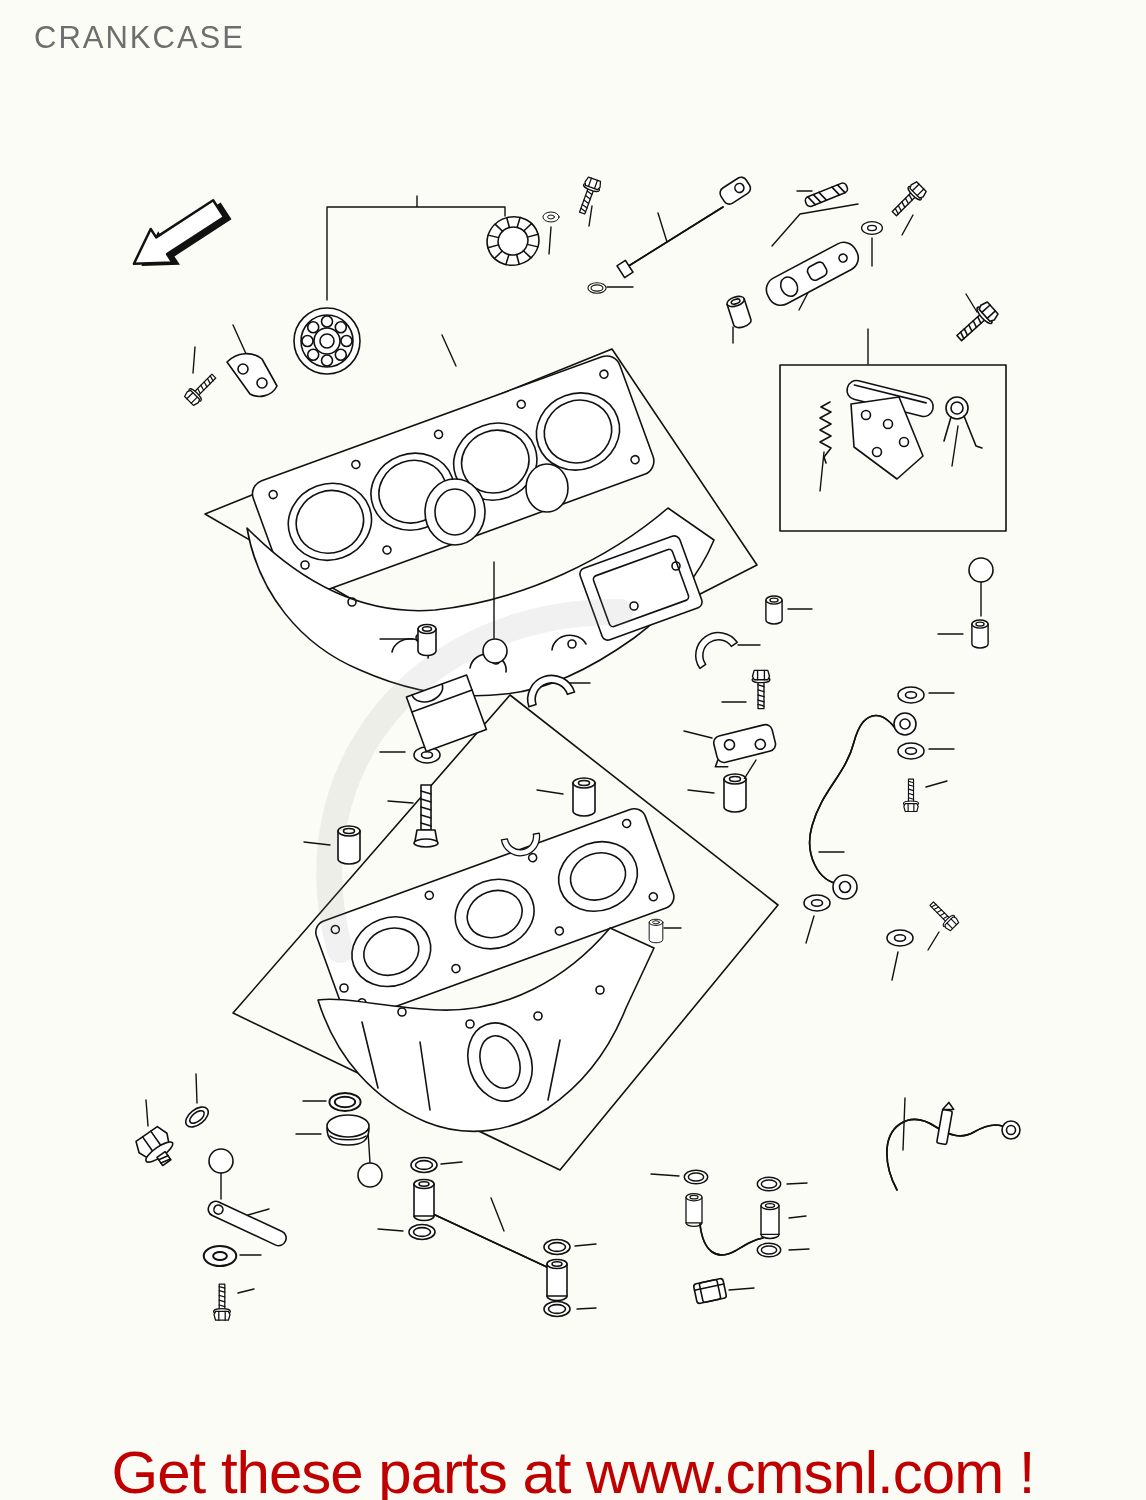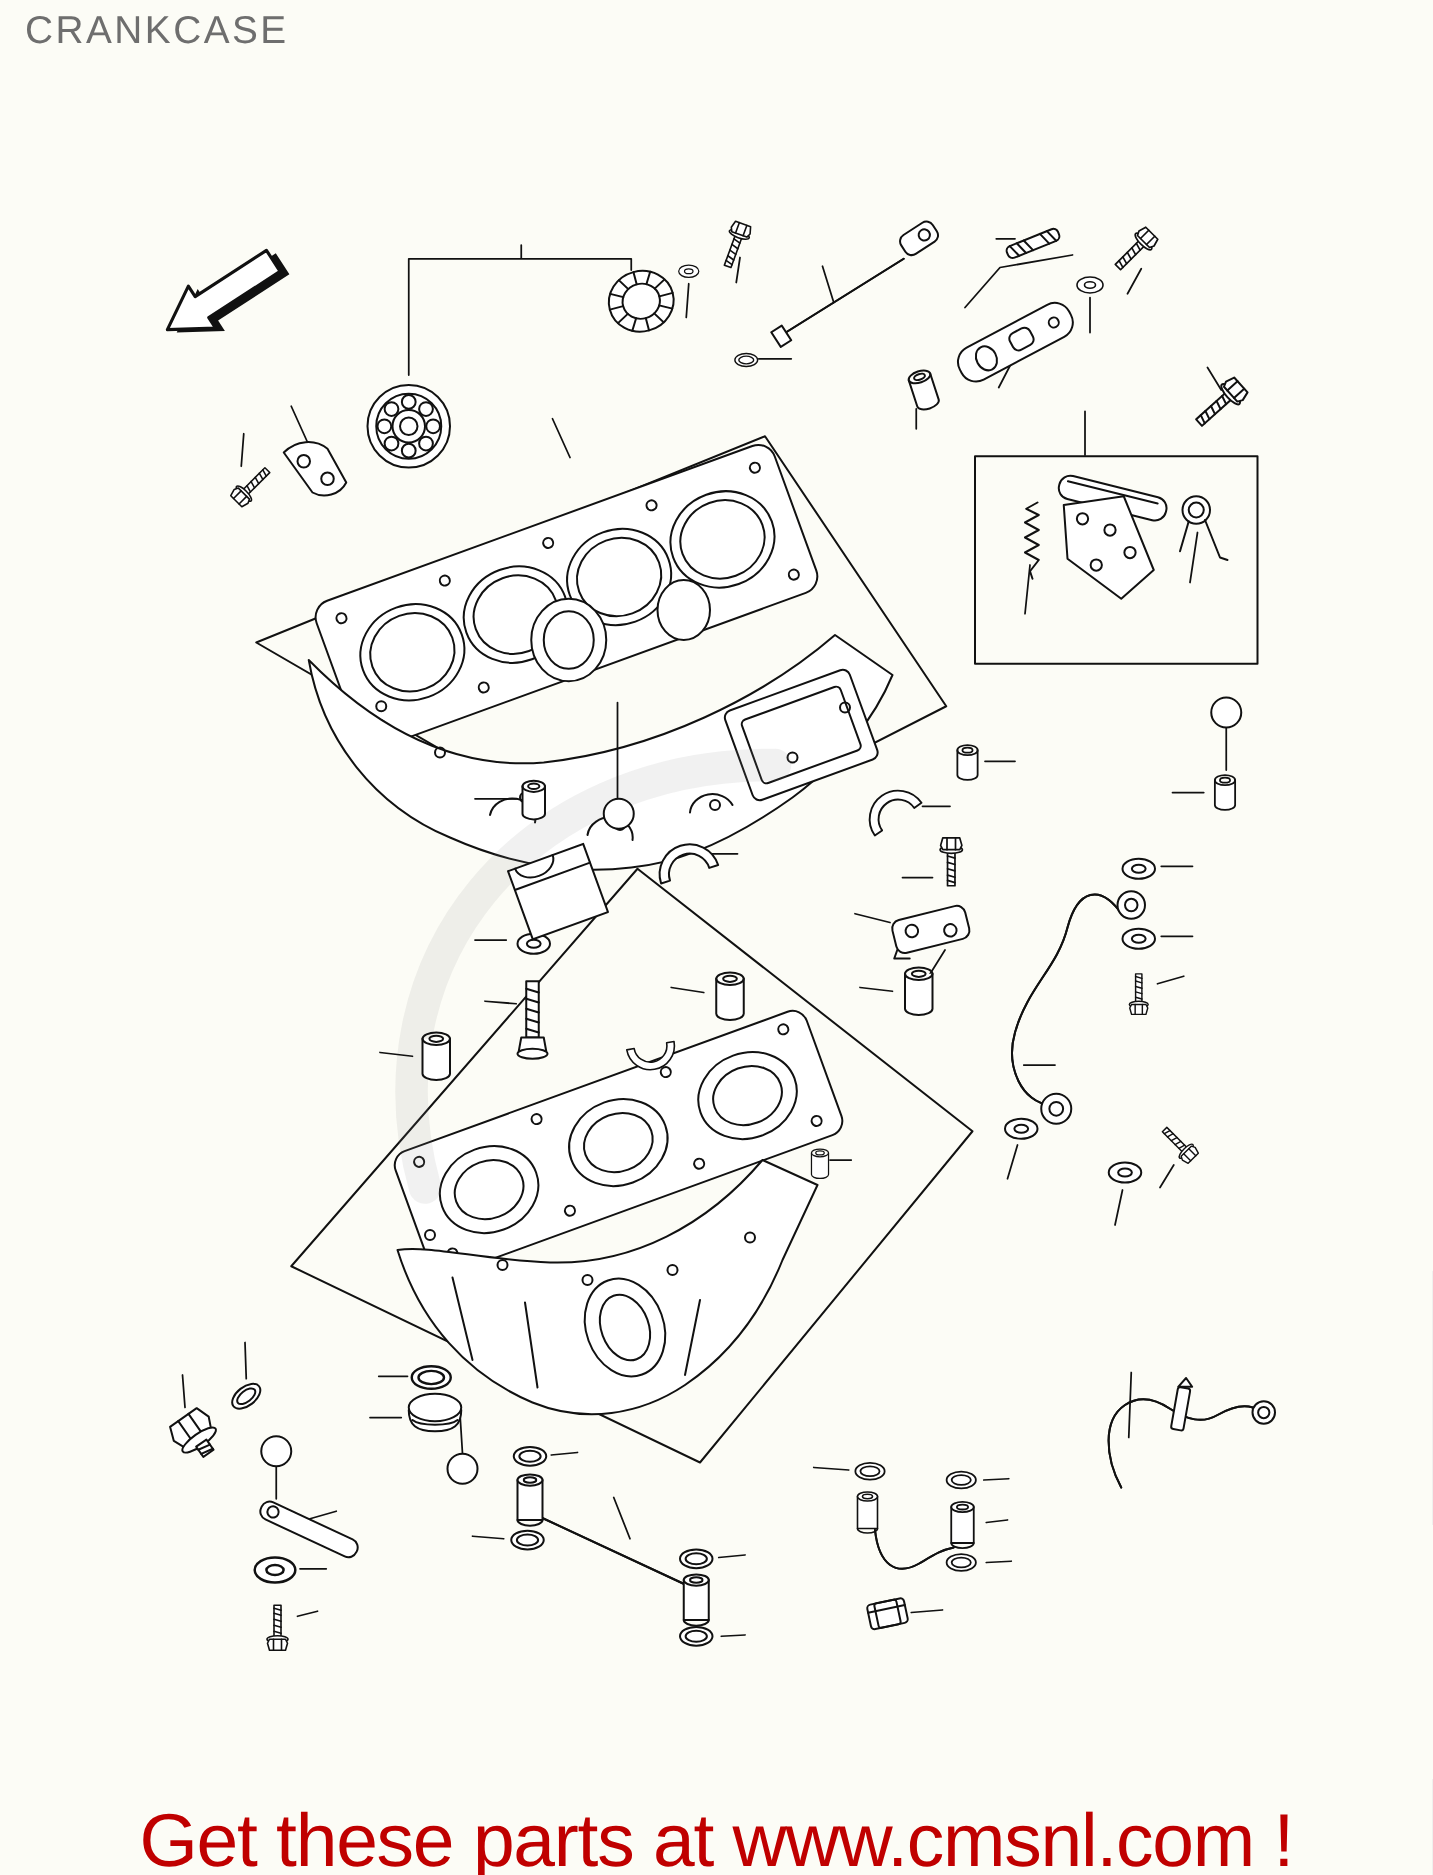--- a/index.html
+++ b/index.html
@@ -1,18 +1,18 @@
 <!DOCTYPE html>
 <html><head>
 <meta charset="utf-8">
 <style>
   html,body{margin:0;padding:0;background:#e8e8e8}
   .page{position:relative;width:1146px;height:1500px;background:#fcfcf6;overflow:hidden;
         font-family:"DejaVu Sans Mono",monospace}
-  .title{position:absolute;left:20px;top:6px;margin:0;font-family:"Liberation Sans",sans-serif;
+  .title{position:absolute;left:20px;top:6px;margin:14px;font-family:"Liberation Sans",sans-serif;
          font-size:31px;font-weight:500;color:#6e6e6e;letter-spacing:2px}
   .banner{position:absolute;left:0;top:1438px;width:100%;text-align:center;
           font-family:"Liberation Sans",sans-serif;font-size:60px;color:#c00000;letter-spacing:-1px}
   svg.diagram{position:absolute;left:0;top:0}
   svg.diagram *{stroke:#111;stroke-width:1.6;fill:none;stroke-linecap:round;stroke-linejoin:round}
   svg.diagram text{stroke:none}
   svg .fw{fill:#fff}
   .lbl{font:18px "DejaVu Sans Mono",monospace;fill:#0a0a0a}
   .lbl-sm{font:15px "DejaVu Sans Mono",monospace;fill:#0a0a0a}
   .front-text{font:bold 15px "DejaVu Sans Mono",monospace;fill:#111;letter-spacing:1px}

